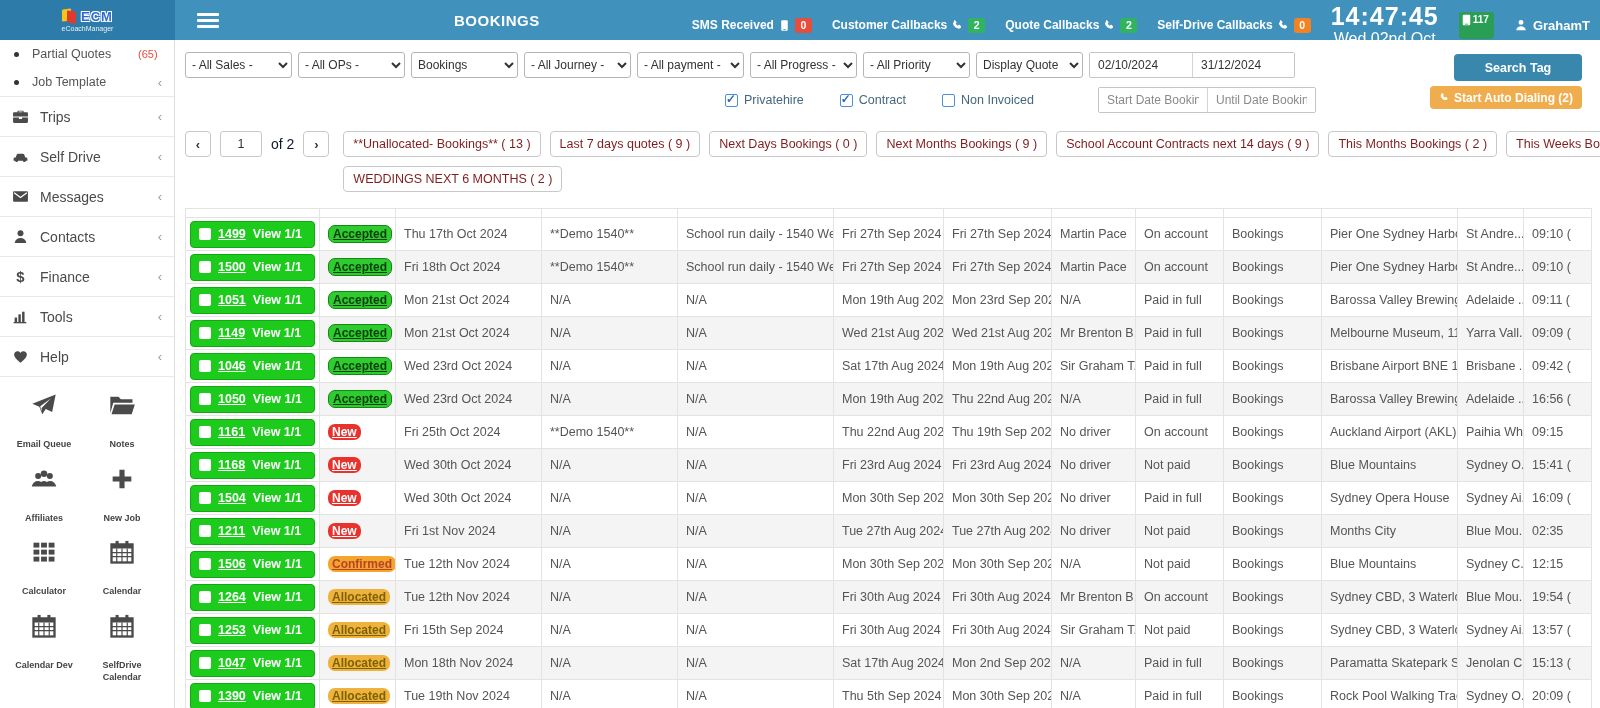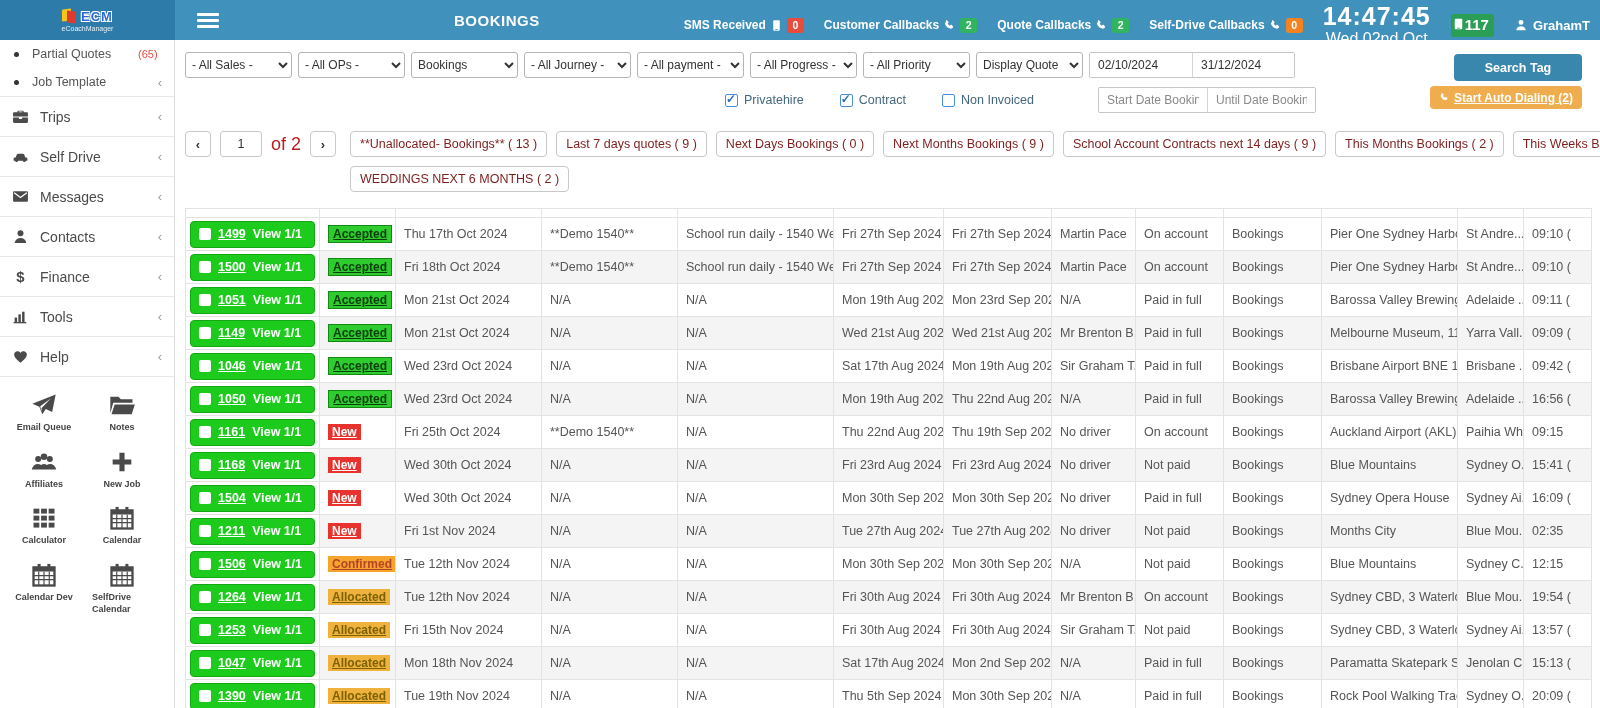--- a/index.html
+++ b/index.html
@@ -22,84 +22,84 @@
   .topbar-title { color:#fff; font-weight:bold; font-size:15px; letter-spacing:.5px; margin-left:235px; }
   .topbar-right { margin-left:auto; display:flex; align-items:center; gap:20px; padding-right:10px;margin-top:10px; }
   .stat { display:flex; align-items:center; gap:4px; color:#fff; font-size:12px; font-weight:bold; white-space:nowrap; }
   .stat .icon16 { width:13px; height:13px; display:inline-flex; }
   .badge { min-width:17px; height:15px; padding:0 4px; border-radius:3px; color:#fff; font-size:10.5px; font-weight:bold;
            display:inline-flex; align-items:center; justify-content:center; }
   .badge.red { background:#e74c3c; } .badge.green { background:#31b45f; } .badge.orange { background:#f58220; }
   .clock { text-align:center; color:#fff; line-height:1; }
   .clock .time { font-size:25px; font-weight:600; letter-spacing:1px; }
   .clock .date { font-size:16px; margin-top:2px; }
-  .phone-count { background:#2a9e54; border-radius:3px; color:#fff; font-size:15px; font-weight:bold; padding:2px 5px 4px 3px; display:flex; align-items:center; gap:2px; }
+  .phone-count { background:#2a9e54; border-radius:3px; color:#fff; font-size:10px; font-weight:bold; padding:2px 5px 13px 3px; display:flex; align-items:center; gap:2px; }
   .userbox { display:flex; align-items:center; gap:5px; color:#fff; font-size:13px; font-weight:bold; }
   .icon-svg svg { width:100%; height:100%; display:block; }
 
   
   .mainrow { display:flex; height:668px; }
 
   
   .sidebar { width:175px; flex:none; background:#fff; border-right:1px solid #ddd; overflow:hidden; }
   .sub-item { display:flex; align-items:center; padding:7px 12px 7px 14px; font-size:12.5px; color:#555; cursor:pointer; }
   .sub-item .bullet { width:5px; height:5px; border-radius:50%; background:#333; margin-right:13px; flex:none; }
   .sub-item .lbl { flex:1; }
   .sub-item .cnt { color:#e74c3c; font-size:11px; margin-left:3px; }
   .chev { color:#999; font-size:13px; line-height:1; }
   .chev::before { content:"‹"; }
   .group-item { display:flex; align-items:center; padding:11px 12px; font-size:14px; color:#4a4a4a; border-top:1px solid #e8e8e8; cursor:pointer; }
   .group-item .gicon { width:17px; height:17px; margin-right:11px; color:#4a4a4a; flex:none; }
   .group-item .lbl { flex:1; }
   .shortcuts { border-top:1px solid #e8e8e8; padding:14px 6px 0 14px; display:flex; flex-wrap:wrap; gap:14px 18px; }
   .shortcut { width:60px; display:flex; flex-direction:column; align-items:center; cursor:pointer; }
   .shortcut .sicon { width:30px; height:28px; color:#4a4a4a; }
-  .shortcut .slbl { font-size:9px; font-weight:bold; color:#444; text-align:left; margin-top:3px; line-height:1.3; }
+  .shortcut .slbl { font-size:9px; font-weight:bold; color:#444; text-align:center; margin-top:20px; line-height:1.3; }
 
   
   .content { flex:1; position:relative; padding:12px 0 0 10px; background:#fff; overflow:hidden; }
   .filter-row { display:flex; gap:6px; align-items:center; }
   .filter-row select { width:107px; height:26px; border:1px solid #b5b5b5; border-radius:3px; background:#fff; color:#333; font-size:12px; font-family:inherit; padding:0 2px; }
   .dates-box { display:flex; border:1px solid #c5c5c5; border-radius:2px; height:26px; }
   .dates-box input { width:102px; border:none; outline:none; font-size:12px; color:#333; padding:0 8px; font-family:inherit; }
   .dates-box input + input { border-left:1px solid #d5d5d5; }
   .check-row { display:flex; align-items:center; gap:36px; margin-top:9px; margin-left:540px; }
   .ckitem { display:flex; align-items:center; gap:6px; font-size:12.5px; color:#44677f; cursor:pointer; }
   .ckbox { width:13px; height:13px; border:1.5px solid #4a90d9; border-radius:2px; background:#fff; position:relative; }
   .ckbox.checked::after { content:"✓"; position:absolute; left:0px; top:-3px; color:#2b6cb8; font-size:12px; font-weight:bold; }
   .booker-dates { display:flex; border:1px solid #c5c5c5; border-radius:2px; height:26px; margin-left:28px; }
   .booker-dates input { width:108px; border:none; outline:none; font-size:12px; padding:0 8px; font-family:inherit; color:#333; }
   .booker-dates input::placeholder { color:#8a8a8a; }
   .booker-dates input + input { border-left:1px solid #d5d5d5; }
   .btn-search { position:absolute; top:14px; right:18px; width:128px; height:27px; background:#3a87ad; border:none; border-radius:4px; color:#fff; font-weight:bold; font-size:12.5px; cursor:pointer; font-family:inherit; }
-  .btn-dial { position:absolute; top:46px; right:18px; height:23px; background:#f0ad4e; border:none; border-radius:4px; color:#fff; font-size:12px; font-weight:bold; padding:0 9px; cursor:pointer; display:flex; align-items:center; gap:4px; font-family:inherit;text-decoration:underline; }
+  .btn-dial { position:absolute; top:46px; right:18px; height:23px; background:#f0ad4e; border:none; border-radius:4px; color:#fff; font-size:12px; font-weight:bold; padding:0 9px; cursor:pointer; display:flex; align-items:center; gap:4px; font-family:inherit; }
   .btn-dial .icon16 { width:11px; height:11px; }
 
   .pager-tags { display:flex; align-items:flex-start; gap:14px; margin-top:18px; }
   .pager { display:flex; align-items:center; gap:9px; flex:none; }
   .pgbtn { width:26px; height:26px; border:1px solid #c8c8c8; border-radius:4px; background:#fff; color:#333; font-weight:bold; cursor:pointer; font-size:13px; line-height:1; }
   .pgbtn.prev::before { content:"‹"; } .pgbtn.next::before { content:"›"; }
   .pg-input { width:42px; height:26px; border:1px solid #c8c8c8; border-radius:3px; text-align:center; font-size:12.5px; color:#333; font-family:inherit; }
-  .pg-of { font-size:18px; color:#b91c1c; }
+  .pg-of { font-size:14px; color:#0f172a; }
   .tag-lines { display:flex; flex-direction:column; gap:9px; }
   .tag-line { display:flex; gap:9px; flex-wrap:nowrap; }
   .tagbtn { border:1px solid #c8c8c8; border-radius:4px; background:#fff; color:#7f1d1d; font-size:12.5px; padding:5px 9px; white-space:nowrap; cursor:pointer; font-family:inherit; }
 
   
   .tablewrap { margin-top:16px; }
   table { border-collapse:collapse; table-layout:fixed; width:1406px; font-size:12.5px; }
   thead td { height:9px; border:1px solid #e3e3e3; background:#fff; padding:0; }
   tbody td { height:33px; border:1px solid #e3e3e3; padding:0 8px; color:#555; white-space:nowrap; overflow:hidden; }
   tbody tr:nth-child(even) td { background:#f4f4f4; }
   td.idcell { padding:2px 4px; background:#fff !important; }
   .id-btn { height:27px; background:#1dcb1d; border:1px solid #13a813; border-radius:4px; display:flex; align-items:center; gap:7px; padding:0 8px; cursor:pointer; }
   .row-ck { width:12px; height:12px; background:#fff; border-radius:2px; flex:none; }
   .id-link { color:#fff; font-weight:bold; text-decoration:underline; font-size:12.5px; }
   .view-lbl { color:#fff; font-weight:bold; font-size:12.5px; }
-  .stbadge { display:inline-block; padding:1px 4px; font-weight:bold; text-decoration:underline; font-size:12px; cursor:pointer; }
+  .stbadge { display:inline-block; padding:1px 4px; font-weight:bold; text-decoration:underline; font-size:12px; cursor:pointer;border-radius:7px; }
   .st-accepted { background:#2ecc2e; color:#0a3d0a; border:1px solid #128a12; }
   .st-new { background:#e8322e; color:#fff; }
   .st-confirmed { background:#f5a52c; color:#b5432a; }
   .st-allocated { background:#efb23d; color:#7c6203; }
 </style>
 </head>
 <body>
 
 <div class="topbar">
   <div class="logo-block">
@@ -773,21 +773,21 @@
 
             <tr>
               <td class="idcell">
                 <div class="id-btn">
                   <span class="row-ck"></span>
                   <a class="id-link">1253</a>
                   <span class="view-lbl">View 1/1</span>
                 </div>
               </td>
               <td><span class="stbadge st-allocated">Allocated</span></td>
-              <td>Fri 15th Nov 2024</td>
+              <td>Fri 15th Sep 2024</td>
               <td>N/A</td>
               <td>N/A</td>
               <td>Fri 30th Aug 2024</td>
               <td>Fri 30th Aug 2024</td>
               <td>Sir Graham T...</td>
               <td>Not paid</td>
               <td>Bookings</td>
               <td>Sydney CBD, 3 Waterloo...</td>
               <td>Sydney Ai...</td>
               <td>13:57 (</td>

